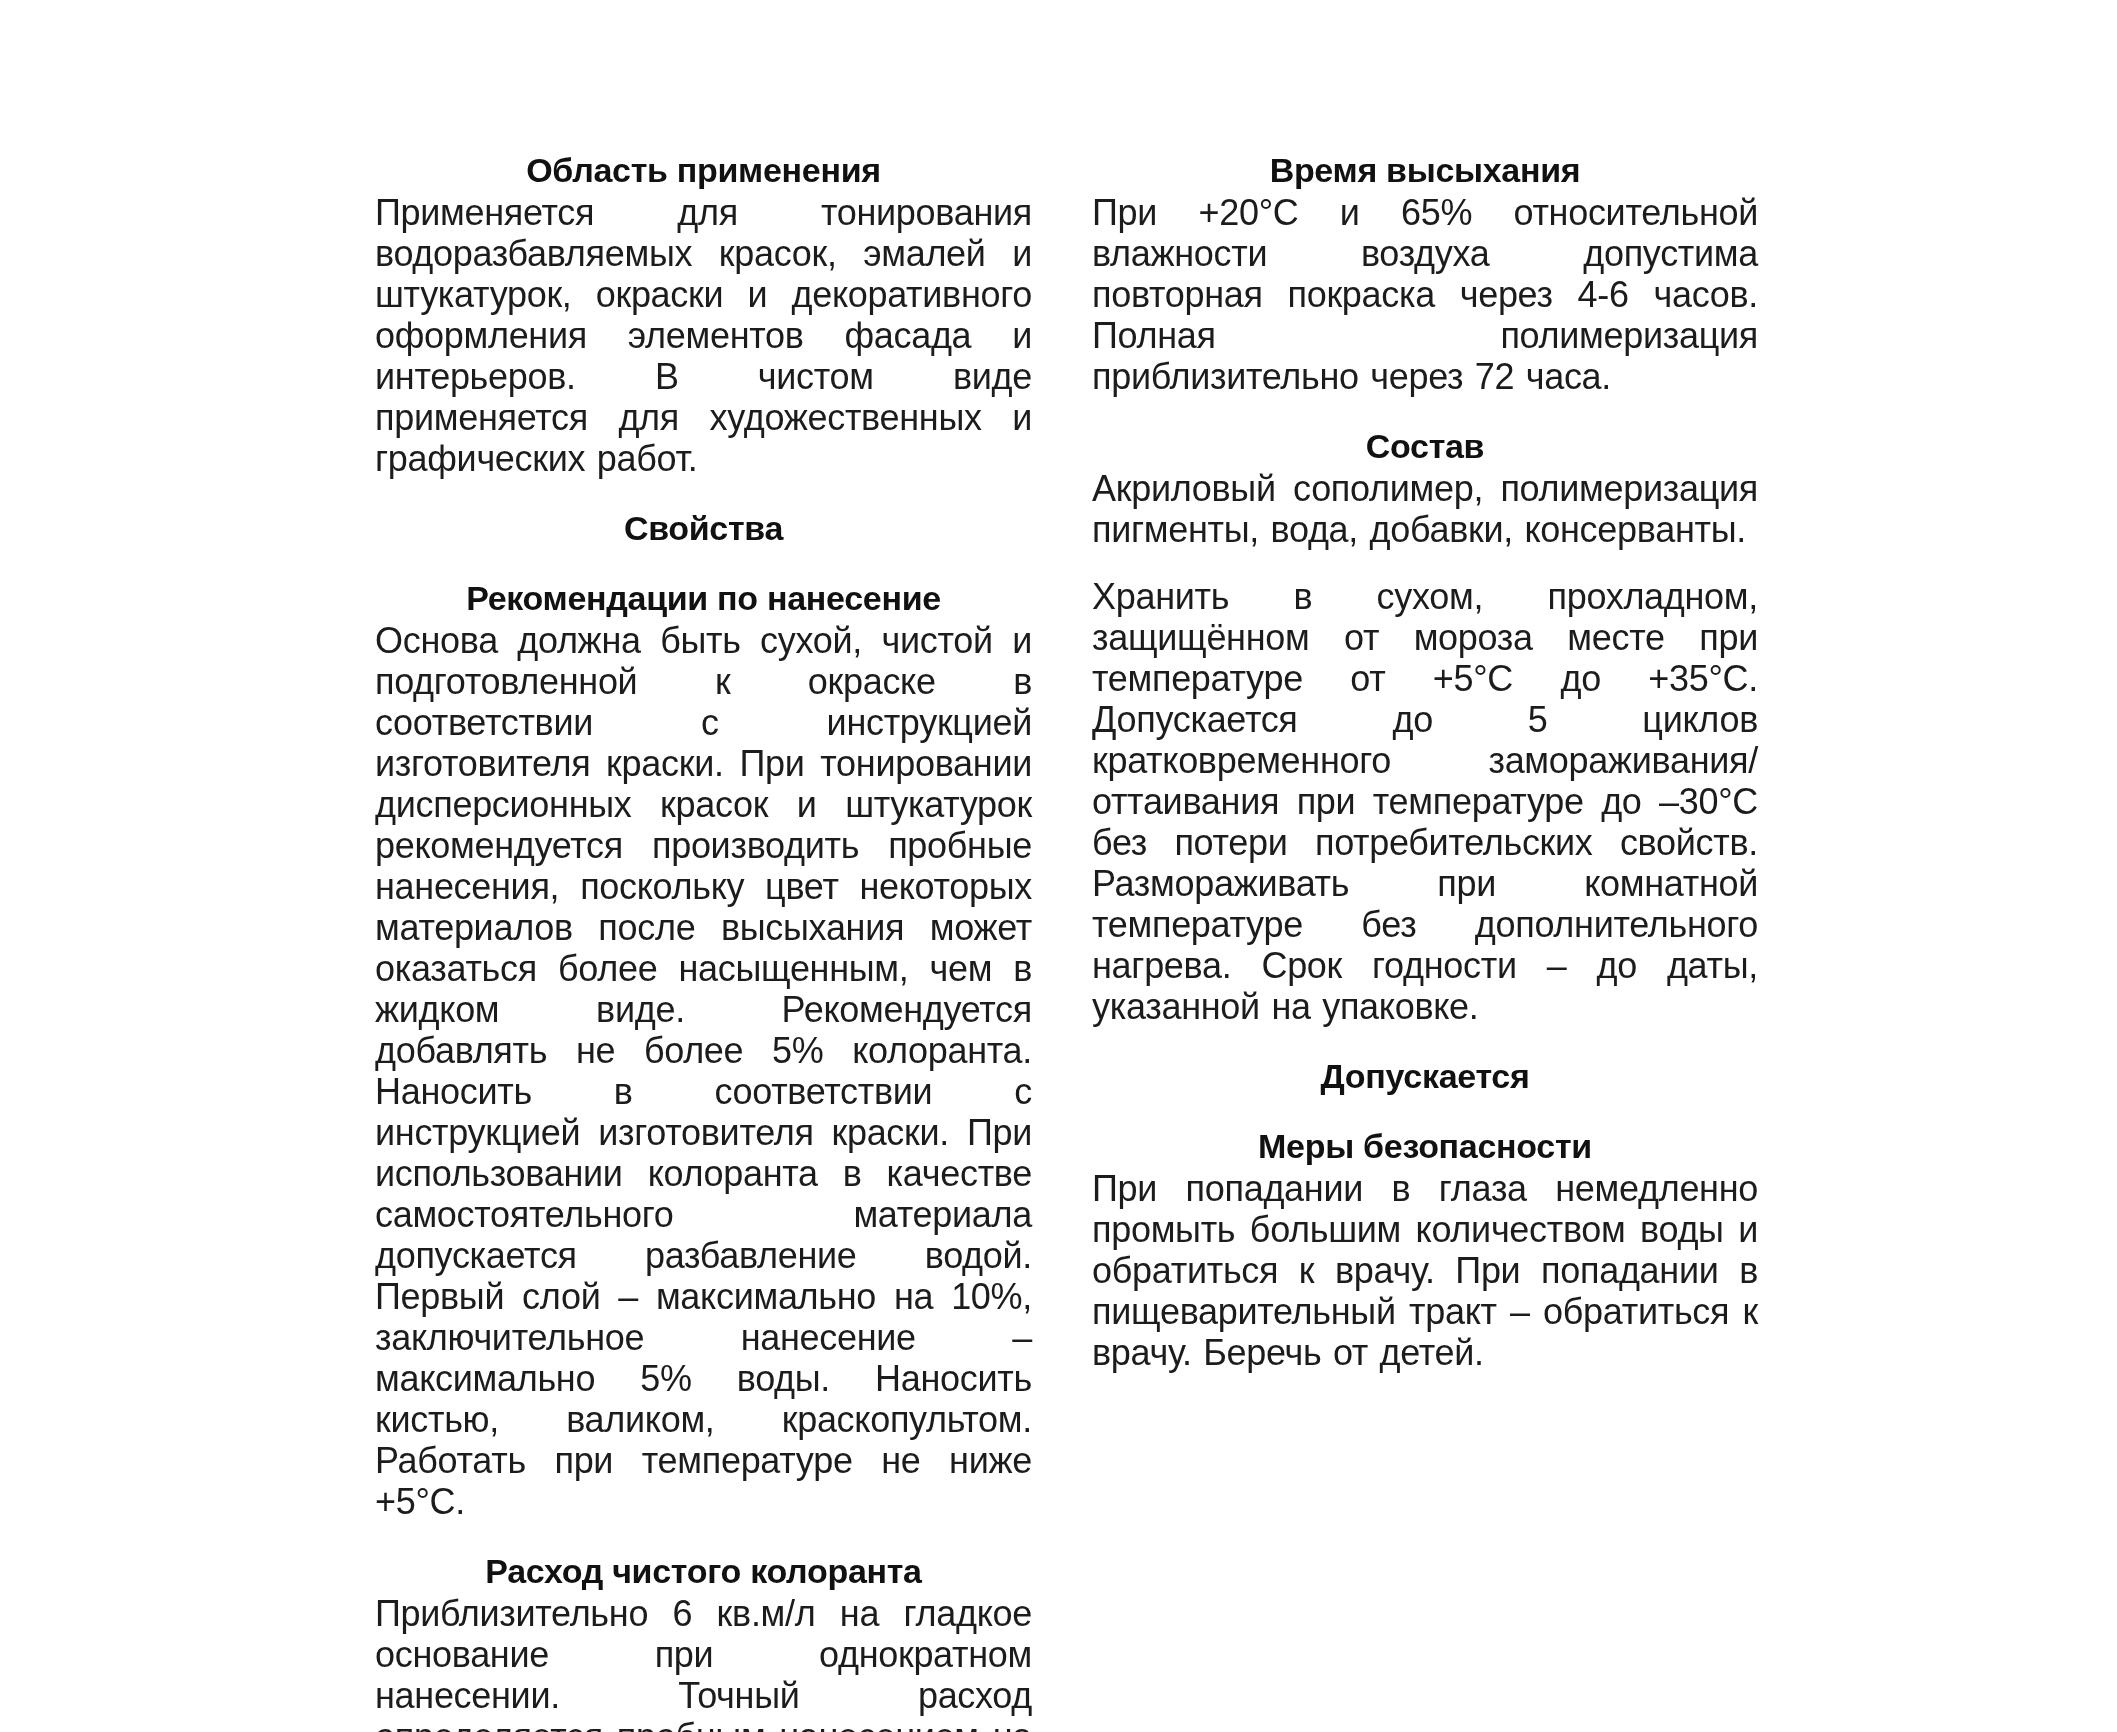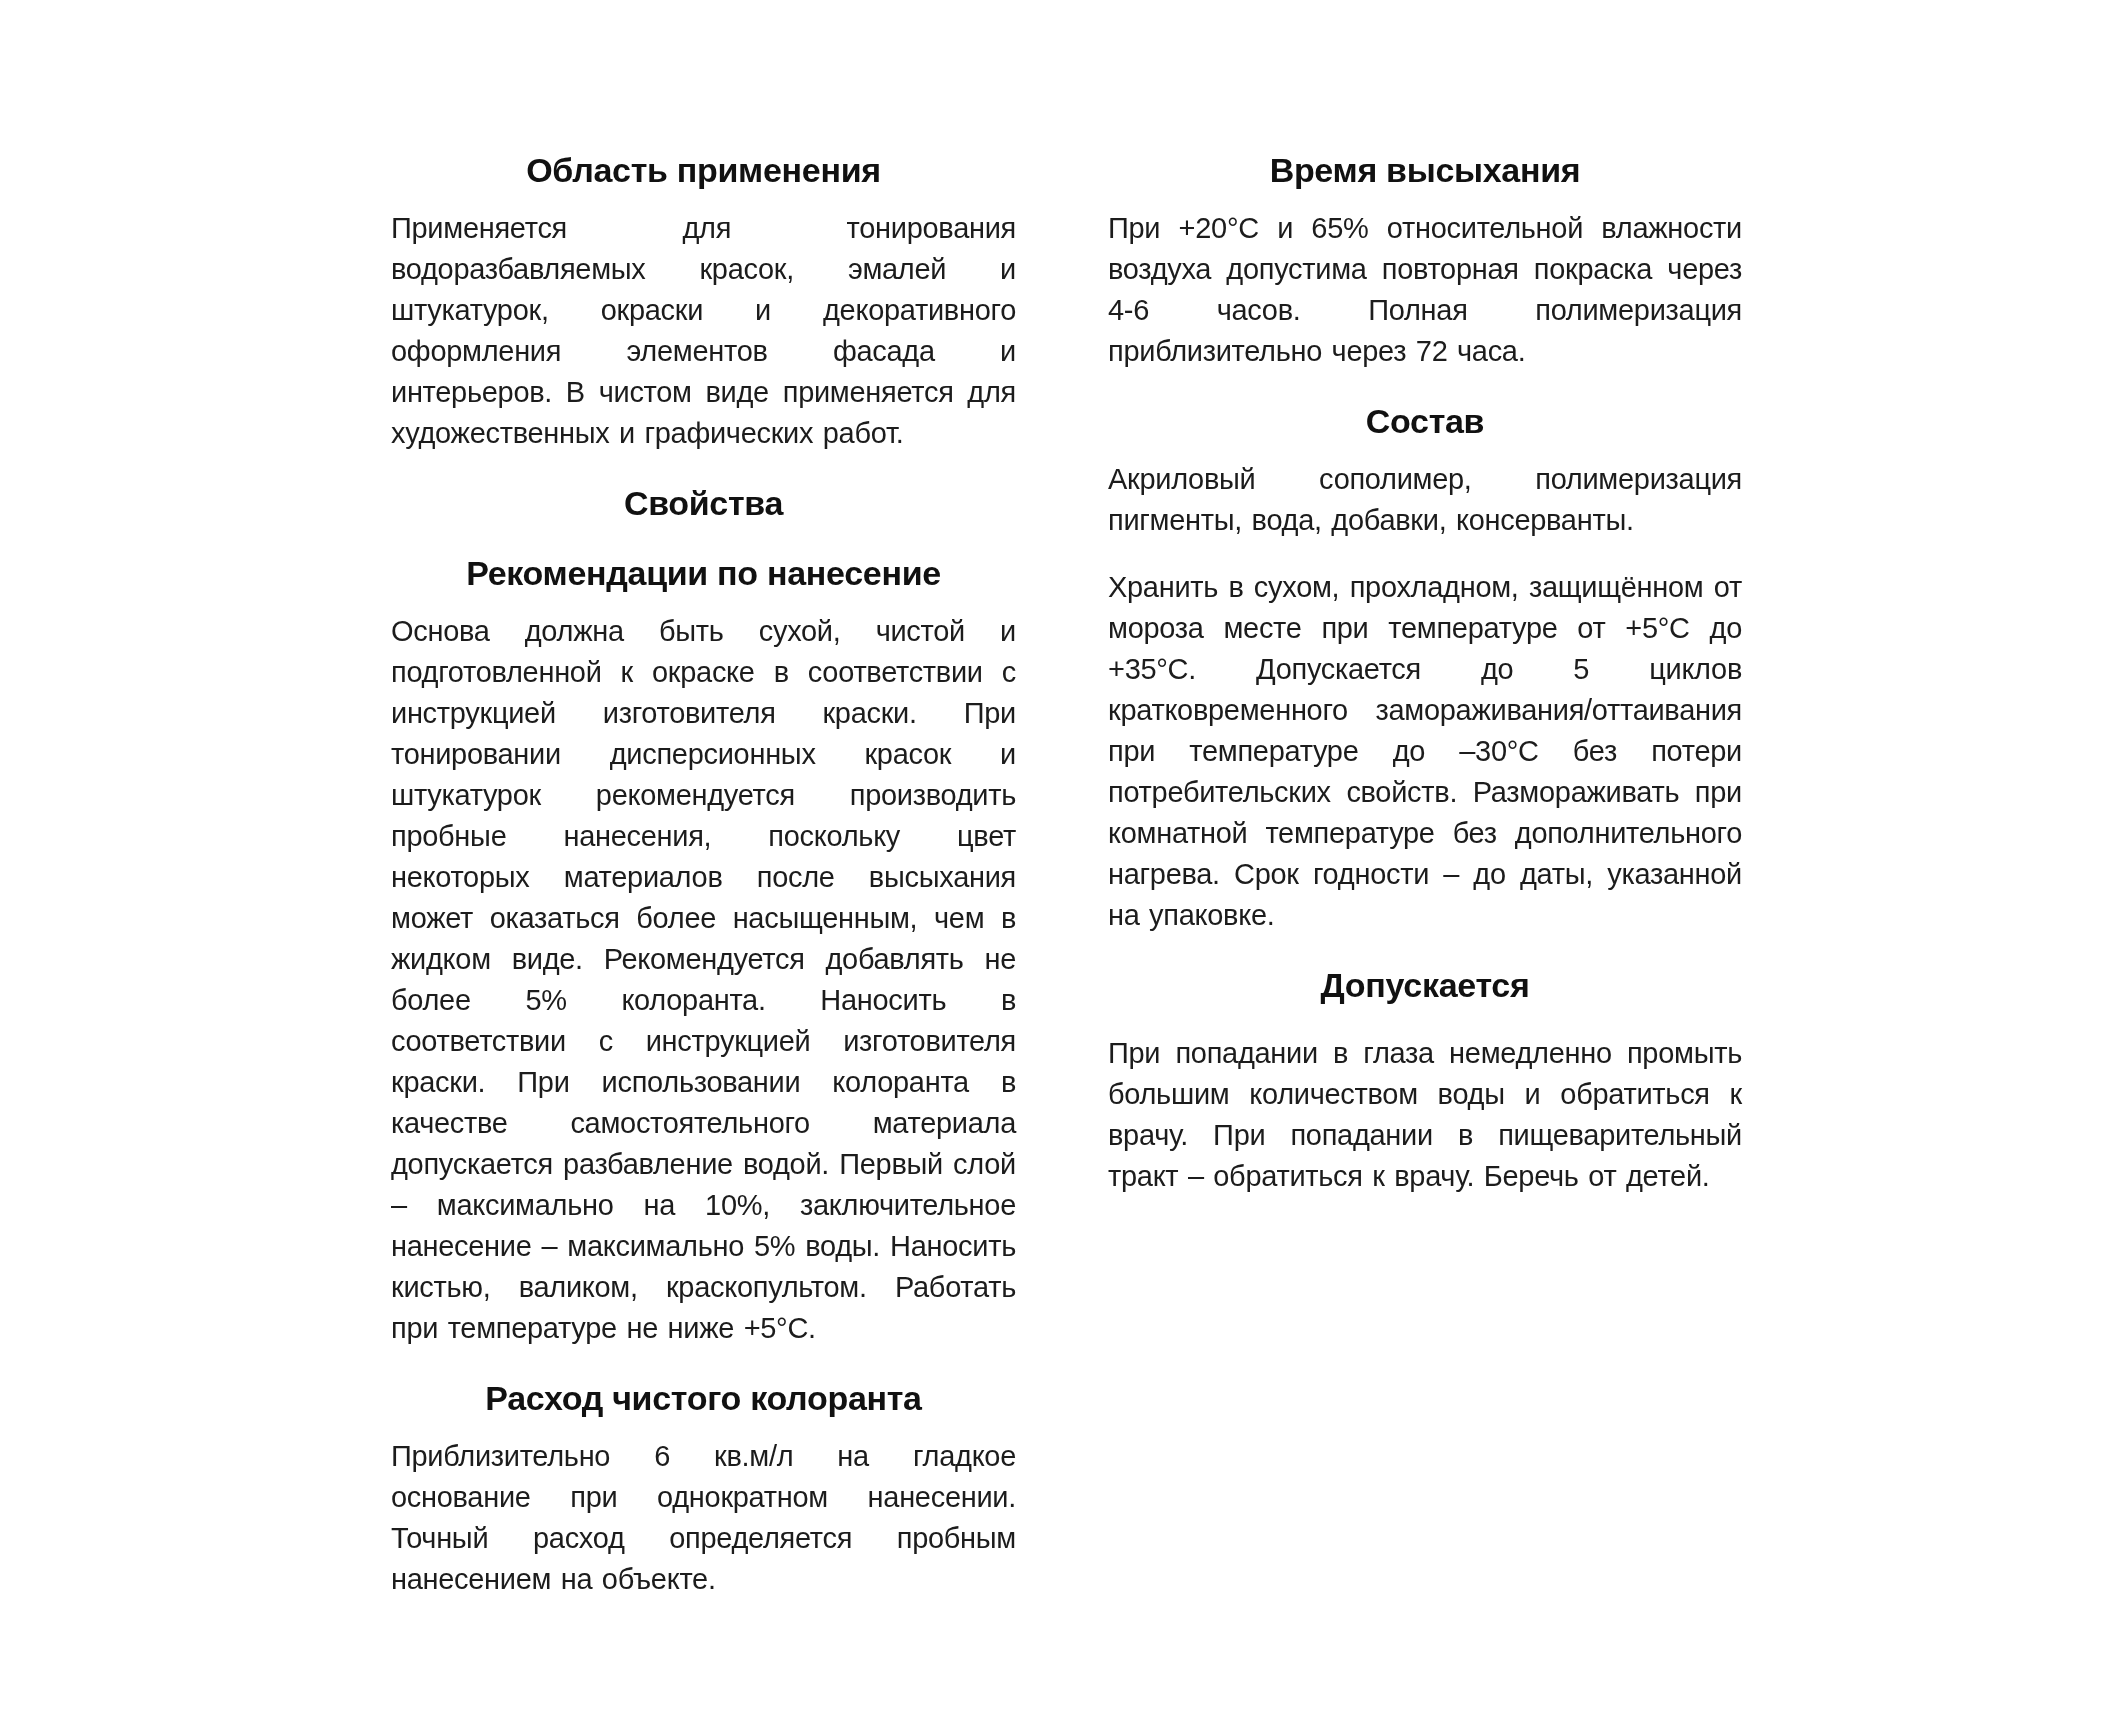--- a/index.html
+++ b/index.html
@@ -36,23 +36,23 @@
     margin: 0;
     padding: 0;
     font-size: 34px;
     line-height: 44px;
     font-weight: bold;
     letter-spacing: -0.3px;
     color: #111111;
     text-align: center;
   }
   .doc-section p {
-    margin: 16px;
+    margin: 0;
     padding: 0;
-    font-size: 29px;
+    font-size: 36px;
     line-height: 41px;
     text-align: justify;
     letter-spacing: -0.3px;
     word-spacing: 1.8px;
     color: #1c1c1c;
   }
 </style>
 </head>
 <body>
 
@@ -96,19 +96,20 @@
 
     <section class="doc-section">
       <p>Хранить в сухом, прохладном, защищённом от мороза месте при температуре от +5°С до +35°С. Допускается до 5 циклов кратковременного замораживания/оттаивания при температуре до –30°С без потери потребительских свойств. Размораживать при комнатной температуре без дополнительного нагрева. Срок годности – до даты, указанной на упаковке.</p>
     </section>
 
     <section class="doc-section">
       <h2>Допускается</h2>
     </section>
 
     <section class="doc-section">
+      <h2>Меры безопасности</h2>
       <p>При попадании в глаза немедленно промыть большим количеством воды и обратиться к врачу. При попадании в пищеварительный тракт – обратиться к врачу. Беречь от детей.</p>
     </section>
 
   </div>
 
 </div>
 
 
 </body></html>

